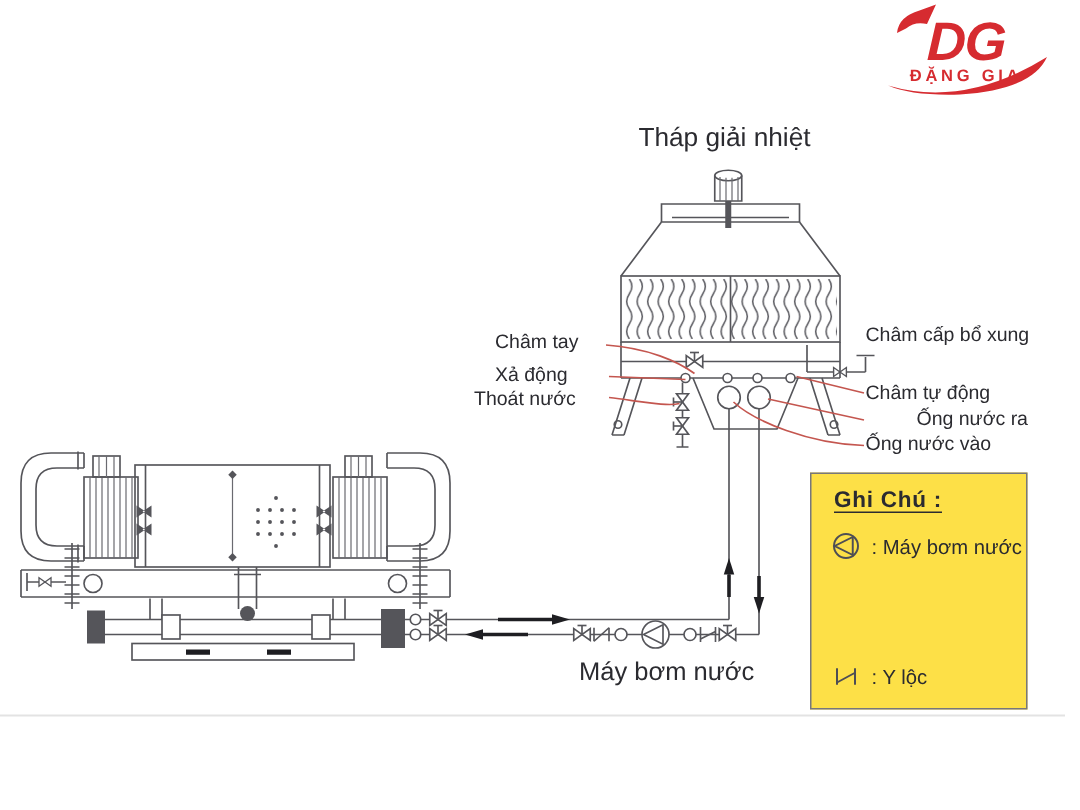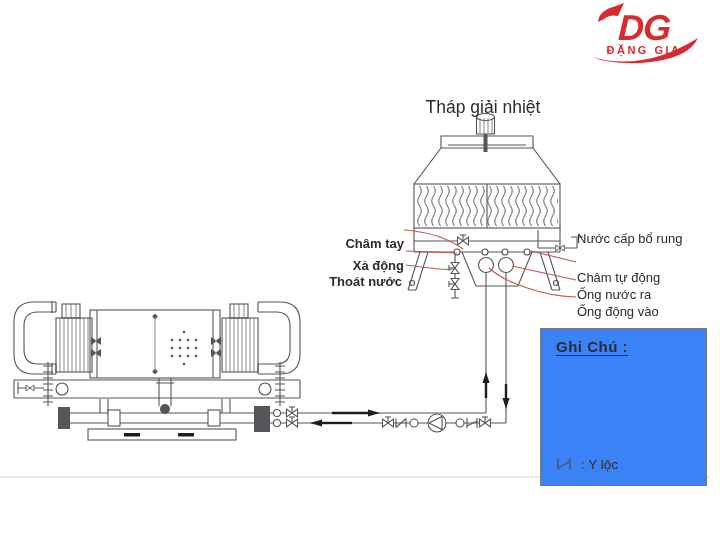--- a/index.html
+++ b/index.html
@@ -7,36 +7,36 @@
     position:relative;width:720px;height:540px;background:#ffffff;overflow:hidden;
     font-family:"Liberation Sans","DejaVu Sans",sans-serif;
   }
   #stage svg.draw{position:absolute;left:0;top:0;}
   .d{stroke:#55555a;fill:none;stroke-width:1.1;}
   .fine{stroke:#6a6a70;fill:none;stroke-width:0.8;}
   .dark{fill:#55555a;stroke:none;}
   .blk{fill:#1e1e22;stroke:none;}
   .red{stroke:#c4564f;fill:none;stroke-width:1.1;}
   .wht{fill:#ffffff;}
-  .lbl{position:absolute;color:#2b2b30;white-space:nowrap;line-height:1.1;margin-top:16px;}
+  .lbl{position:absolute;color:#2b2b30;white-space:nowrap;line-height:1.1;}
   .sm{font-size:13px;}
-  .ra{text-align:right;font-weight:bold;}
+  .ra{}
   #tower-label{left:406px;top:82px;width:154px;text-align:center;font-size:17.5px;}
   #chiller-label{left:107px;top:272px;font-size:19px;}
   #pump-label{left:386px;top:439px;font-size:17px;}
   #lbl-chamtay{left:330px;width:74px;top:221px;}
   #lbl-xatran{left:330px;width:74px;top:243px;}
   #lbl-thoatnuoc{left:316px;width:86px;top:259px;}
   #lbl-nuoccap{left:577px;top:216px;}
   #lbl-chamtudong{left:577px;top:255px;text-align:right;}
-  #lbl-ongra{left:577px;top:272px;}
+  #lbl-ongra{left:611px;top:272px;}
   #lbl-ongvao{left:577px;top:289px;}
   #legend-box{
-    position:absolute;left:540px;top:328px;width:167px;height:158px;
-    border:1.4px solid #77777c;background:#3b82f6;box-sizing:border-box;
+    position:absolute;left:540px;top:315px;width:145px;height:158px;
+    border:1.4px solid #77777c;background:#fde047;box-sizing:border-box;
   }
   #legend-title{position:absolute;left:15px;top:9px;font-size:15px;font-weight:bold;
     color:#2b2b30;text-decoration:underline;text-underline-offset:3px;letter-spacing:.5px;}
   .lg-row{position:absolute;left:11px;display:flex;align-items:center;gap:5px;height:20px;}
   .lg-row svg{flex:0 0 auto;}
   .lg-row .lg-txt{font-size:13.5px;color:#2b2b30;white-space:nowrap;}
   .lg-ico{stroke:#4e4e54;fill:none;stroke-width:1.3;}
   #logo{position:absolute;left:563px;top:2px;width:152px;height:66px;}
   .logo-red{fill:#d62b30;}
 </style>
@@ -237,31 +237,39 @@
   </svg>
 
   <svg id="logo" viewBox="0 0 152 66">
     <path class="logo-red" d="M29,55 Q80,70 135,36 Q125,58 77,61 Q45,62 29,55 Z"></path>
     <path class="logo-red" d="M35,20 Q36,9 50,5 L61,1 L55,14 Q47,12 41,17 Z"></path>
     <text x="82" y="38" text-anchor="middle" font-size="36" font-weight="900" font-style="italic" letter-spacing="-1" class="logo-red" transform="skewX(-2)">DG</text>
     <text x="81" y="52" text-anchor="middle" font-size="11" font-weight="bold" letter-spacing="2.5" class="logo-red">ĐẶNG GIA</text>
   </svg>
 
   <div class="lbl" id="tower-label">Tháp giải nhiệt</div>
+  <div class="lbl" id="pump-label">Máy bơm nước</div>
   <div class="lbl sm ra" id="lbl-chamtay">Châm tay</div>
   <div class="lbl sm ra" id="lbl-xatran">Xả động</div>
   <div class="lbl sm ra" id="lbl-thoatnuoc">Thoát nước</div>
-  <div class="lbl sm" id="lbl-nuoccap">Nước cấp bổ rung</div>
+  <div class="lbl sm" id="lbl-nuoccap">Châm cấp bổ xung</div>
   <div class="lbl sm" id="lbl-chamtudong">Châm tự động</div>
   <div class="lbl sm" id="lbl-ongra">Ống nước ra</div>
-  <div class="lbl sm" id="lbl-ongvao">Ống động vào</div>
+  <div class="lbl sm" id="lbl-ongvao">Ống nước vào</div>
 
   <div id="legend-box">
     <div id="legend-title">Ghi Chú :</div>
 
+    <div class="lg-row" style="top:38px">
+      <svg class="lg-ico" width="24" height="20" viewBox="-12 -10 24 20">
+        <circle r="8"></circle>
+          <polygon points="4.5,-6 4.5,6 -7.5,0"></polygon>
+      </svg>
+      <span class="lg-txt">: Máy bơm nước</span>
+    </div>
 
 
 
 
     <div class="lg-row" style="top:125px">
       <svg class="lg-ico" width="24" height="20" viewBox="-12 -10 24 20">
         <path d="M-6,-5.5 V5.5 M6,-5.5 V5.5 M-6,4 L6,-2.5"></path>
       </svg>
       <span class="lg-txt">: Y lộc</span>
     </div>

